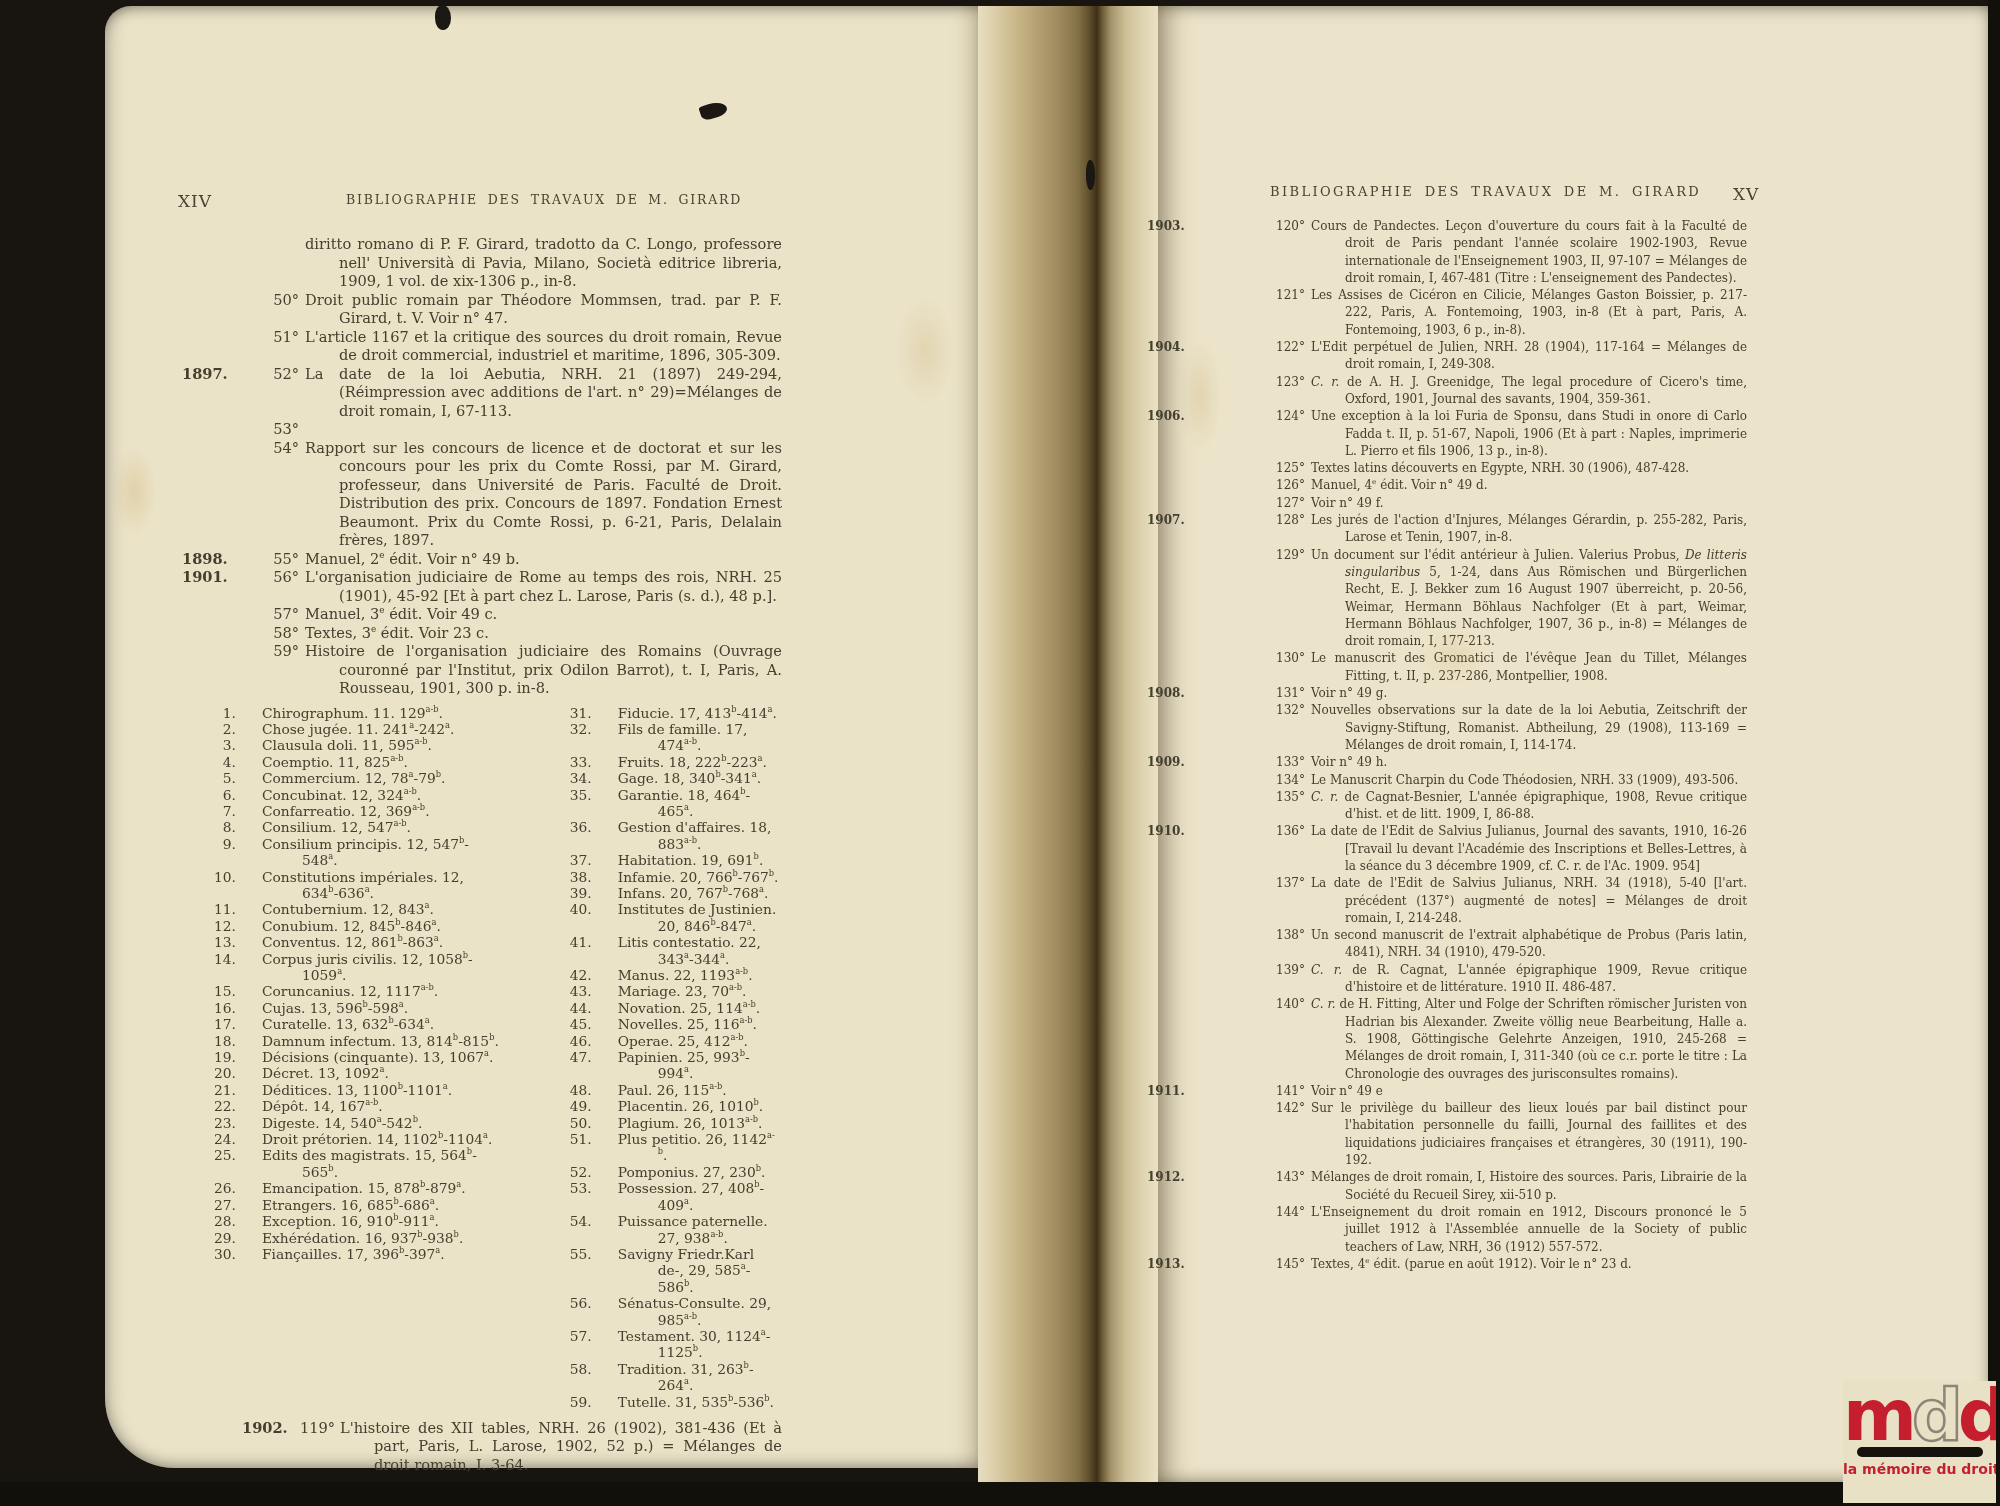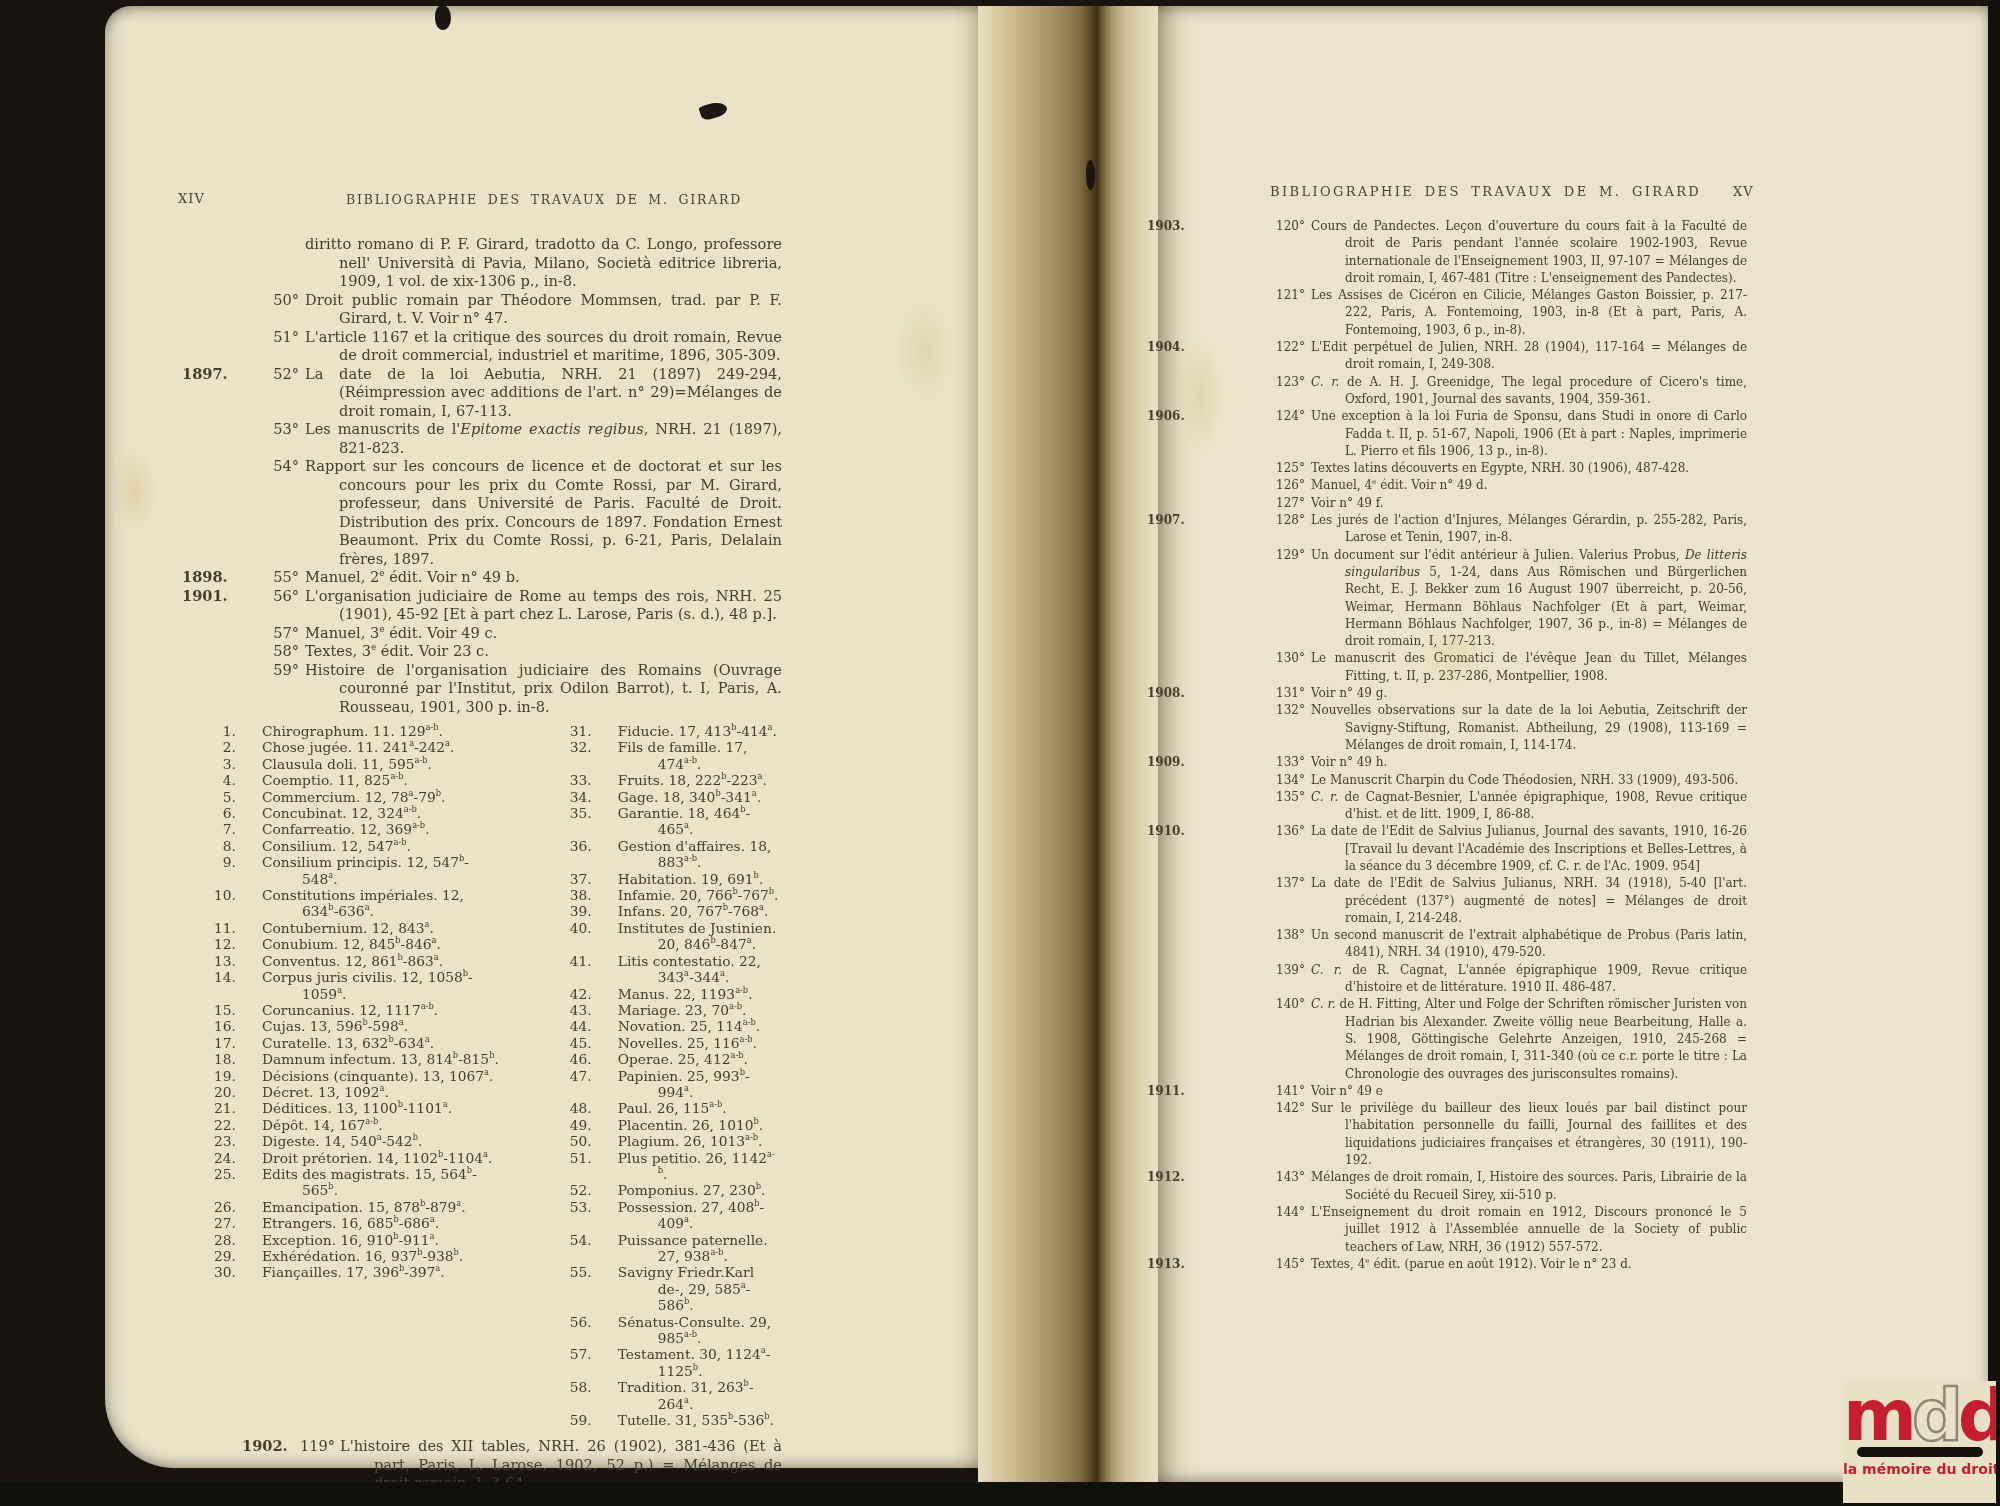--- a/index.html
+++ b/index.html
@@ -17,21 +17,21 @@
     box-shadow:inset 20px 0 26px -12px rgba(70,52,22,.5),
                inset 0 12px 16px -12px rgba(0,0,0,.4),
                inset -10px 0 16px -12px rgba(0,0,0,.35),
                inset 0 -12px 16px -12px rgba(0,0,0,.35);}
   #gutter{position:absolute;left:978px;top:6px;width:180px;height:1476px;
     background:linear-gradient(90deg,#e7dec1 0%,#ddd0ab 8%,#cbb98c 20%,
       #b5a274 32%,#9d8a5e 45%,#857347 55%,#5f4e2c 62%,#3e2f16 66%,
       #6b5a36 69%,#a6956c 74%,#cdbf97 82%,#e0d5b2 92%,#eae1c4 100%);}
   .pagehead{position:absolute;height:20px;font-size:12.5px;letter-spacing:1.4px;
     color:#494433;white-space:nowrap;}
-  .pagenum{position:absolute;font-size:13px;letter-spacing:1px;}
+  .pagenum{position:absolute;font-size:17px;letter-spacing:1px;}
   .runtitle{position:absolute;white-space:nowrap;word-spacing:4px;}
   .content{position:absolute;text-align:justify;}
   .entry{display:grid;column-gap:6px;align-items:baseline;}
   #left-content .entry{grid-template-columns:70px 41px 1fr;}
   #right-content .entry{grid-template-columns:60px 92px 1fr;}
   #left-closing .entry{grid-template-columns:52px 34px 1fr;margin-left:60px;margin-top:9px;}
   .entry .year{font-weight:700;white-space:nowrap;}
   .entry .num{text-align:right;white-space:nowrap;}
   .entry .t{padding-left:34px;text-indent:-34px;}
   #left-content{left:77px;top:229px;width:600px;font-size:14.6px;line-height:18.5px;}
@@ -91,21 +91,20 @@
 
         <div class="entry">
           <span class="year">1897.</span>
           <span class="num">52°</span>
           <span class="t">La date de la loi Aebutia, NRH. 21 (1897) 249-294, (Réimpression avec additions de l'art. n° 29)=Mélanges de droit romain, I, 67-113.</span>
         </div>
 
         <div class="entry">
           <span class="year"></span>
           <span class="num">53°</span>
-          <span class="t">Les manuscrits de l'<i>Epitome exactis regibus</i>, NRH. 21 (1897), 821-823.</span>
         </div>
 
         <div class="entry">
           <span class="year"></span>
           <span class="num">54°</span>
           <span class="t">Rapport sur les concours de licence et de doctorat et sur les concours pour les prix du Comte Rossi, par M. Girard, professeur, dans Université de Paris. Faculté de Droit. Distribution des prix. Concours de 1897. Fondation Ernest Beaumont. Prix du Comte Rossi, p. 6-21, Paris, Delalain frères, 1897.</span>
         </div>
 
         <div class="entry">
           <span class="year">1898.</span>

